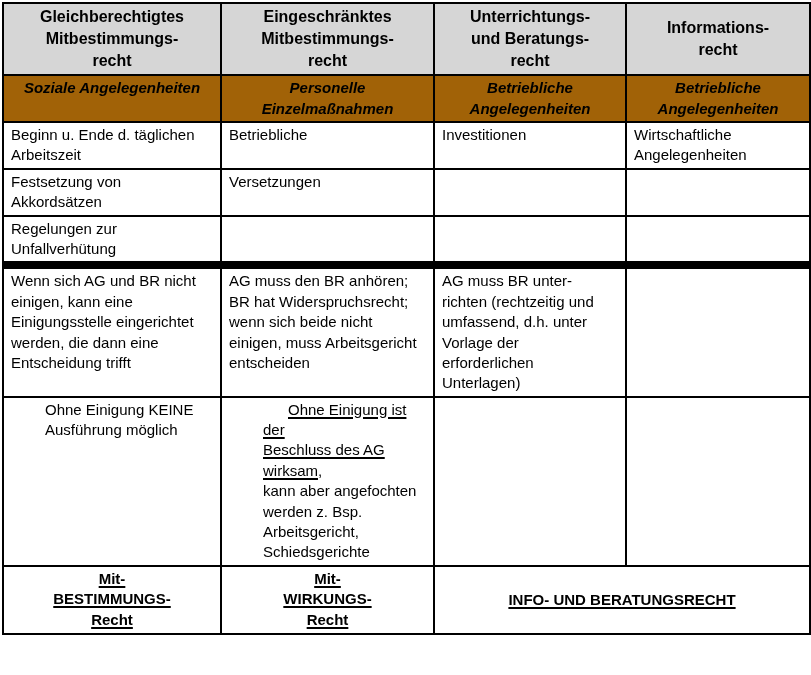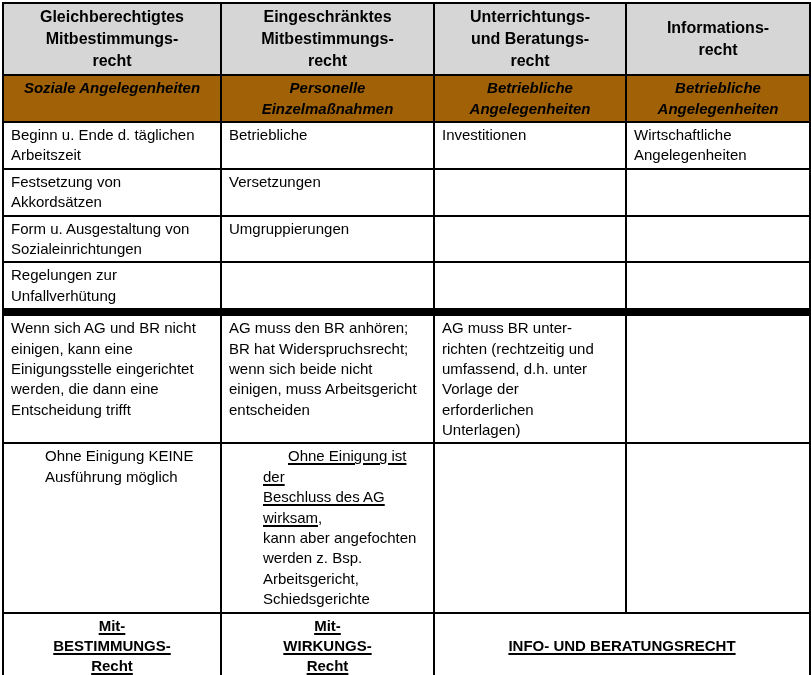--- a/index.html
+++ b/index.html
@@ -118,27 +118,20 @@
 
 
     <tr class="r3">
       <td>Festsetzung von
 Akkordsätzen</td>
       <td>Versetzungen</td>
       <td></td>
       <td></td>
     </tr>
 
-    <tr class="r4">
-      <td>Form u. Ausgestaltung von
-Sozialeinrichtungen</td>
-      <td>Umgruppierungen</td>
-      <td></td>
-      <td></td>
-    </tr>
 
     <tr class="r5">
       <td>Regelungen zur
 Unfallverhütung</td>
       <td></td>
       <td></td>
       <td></td>
     </tr>
 
     <tr class="divider">

